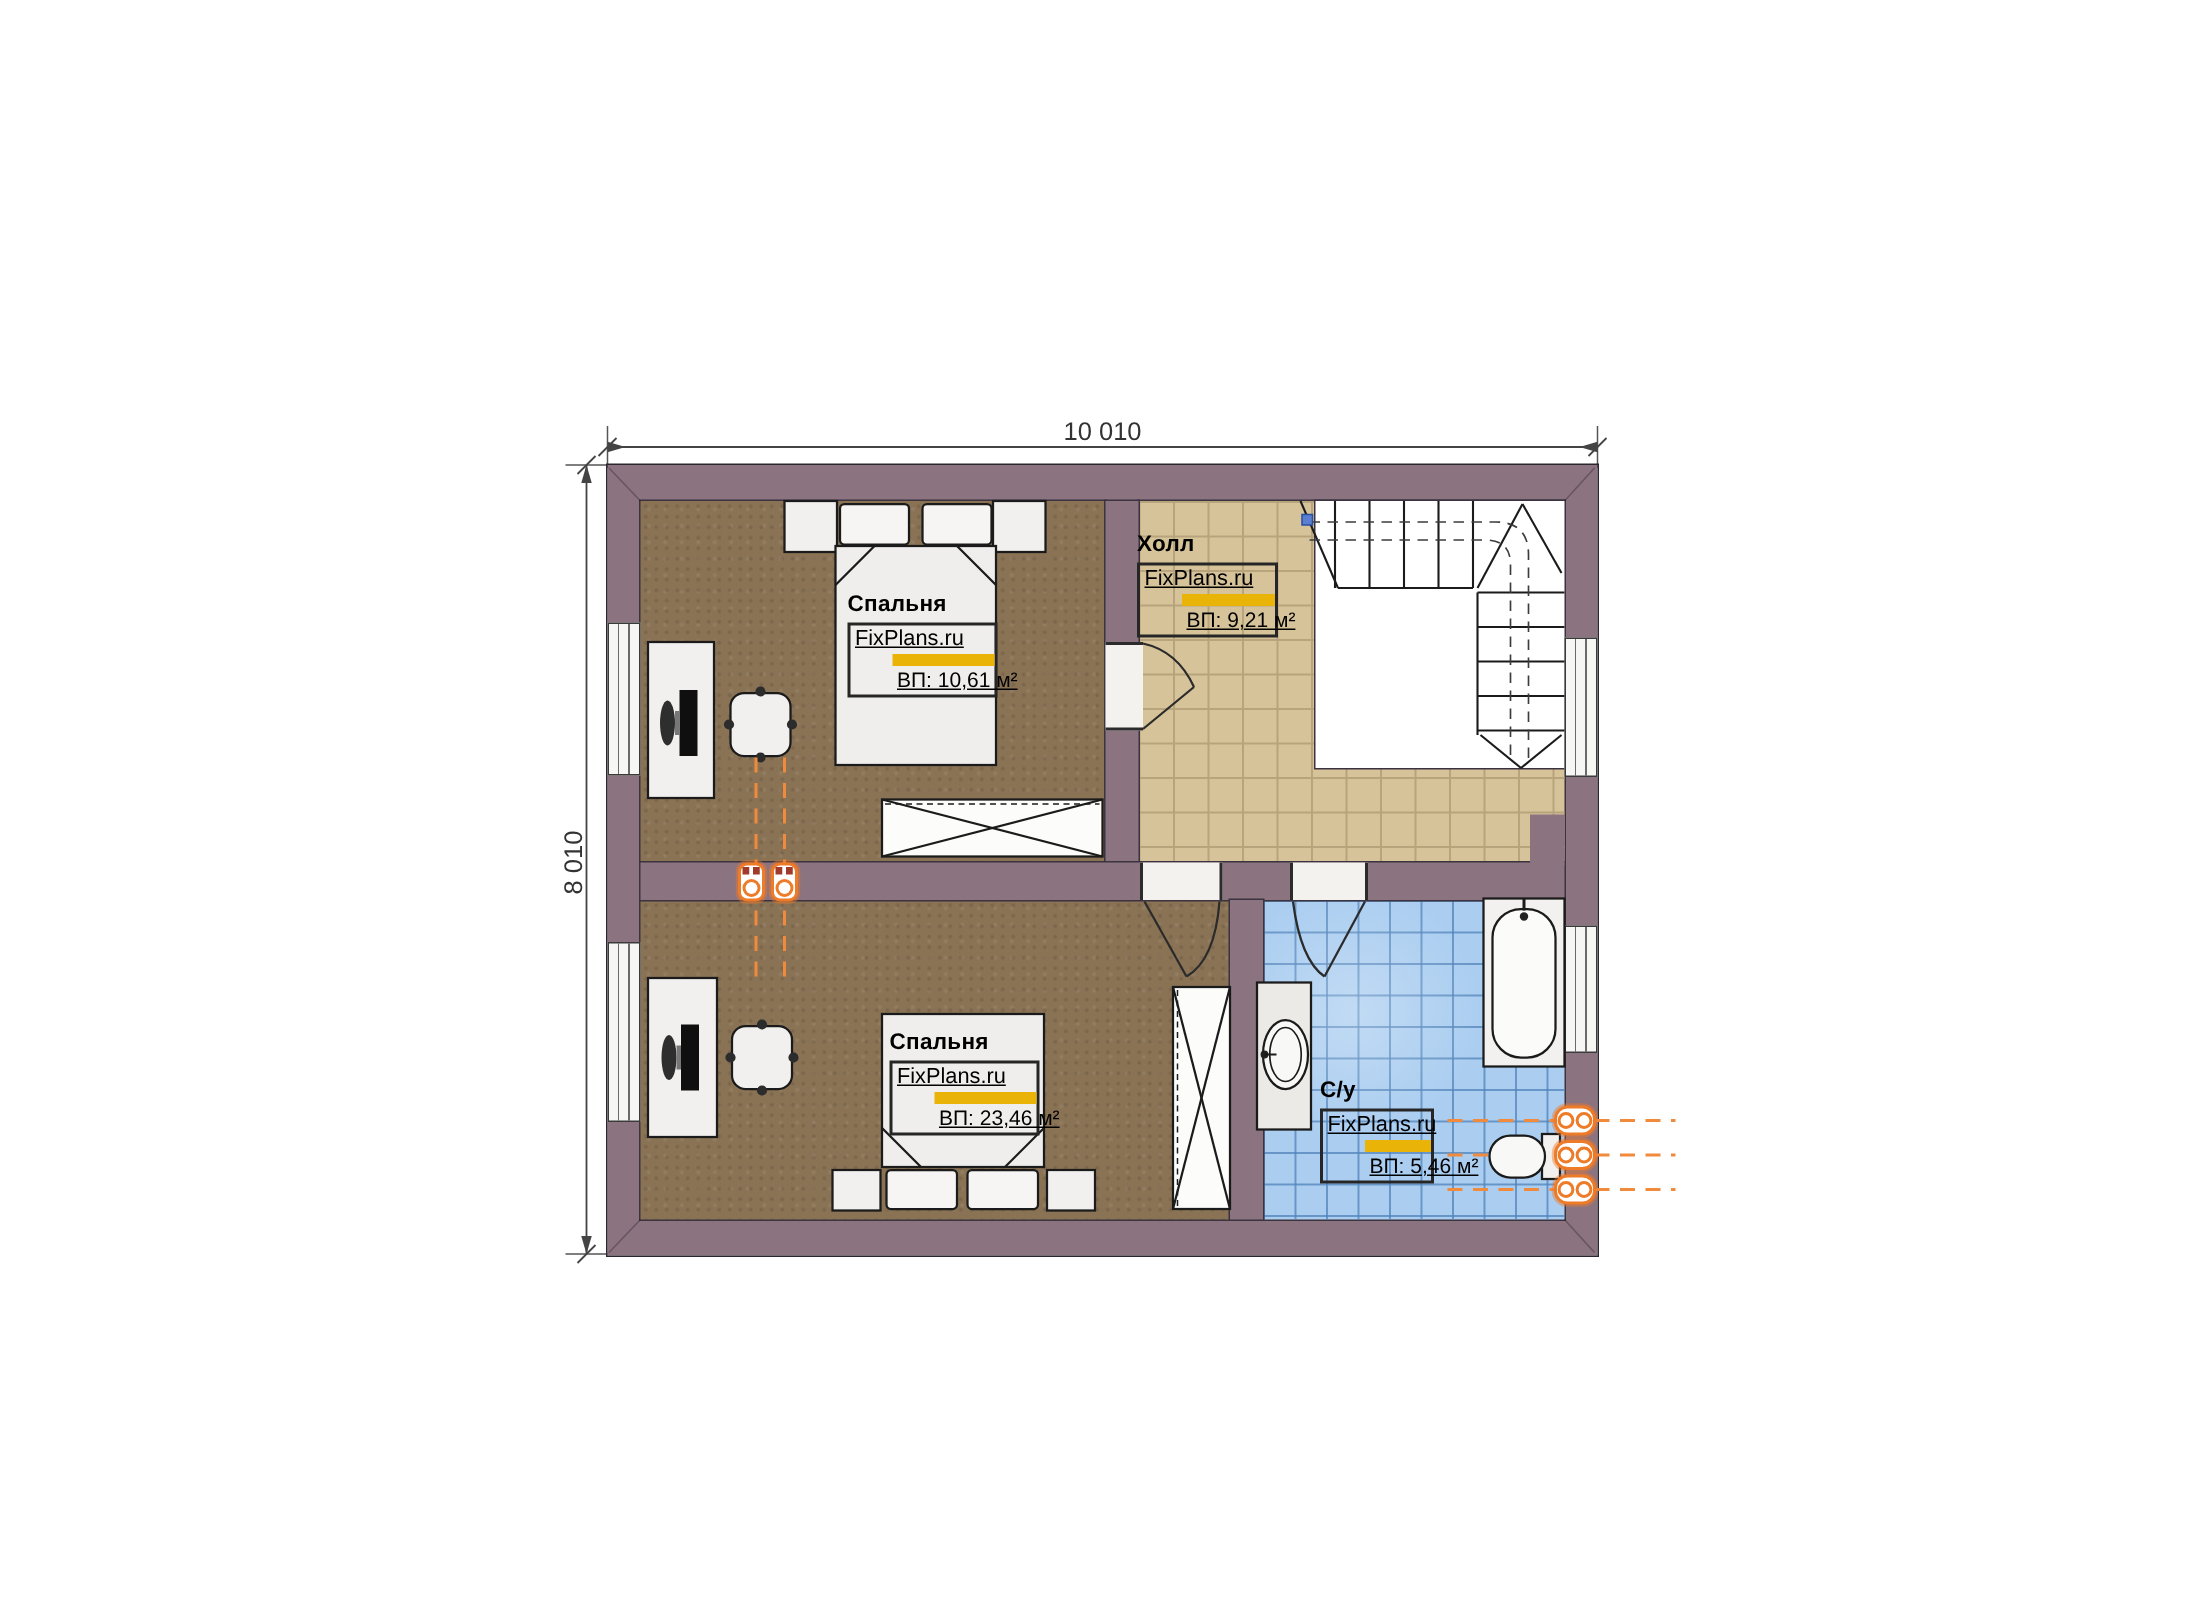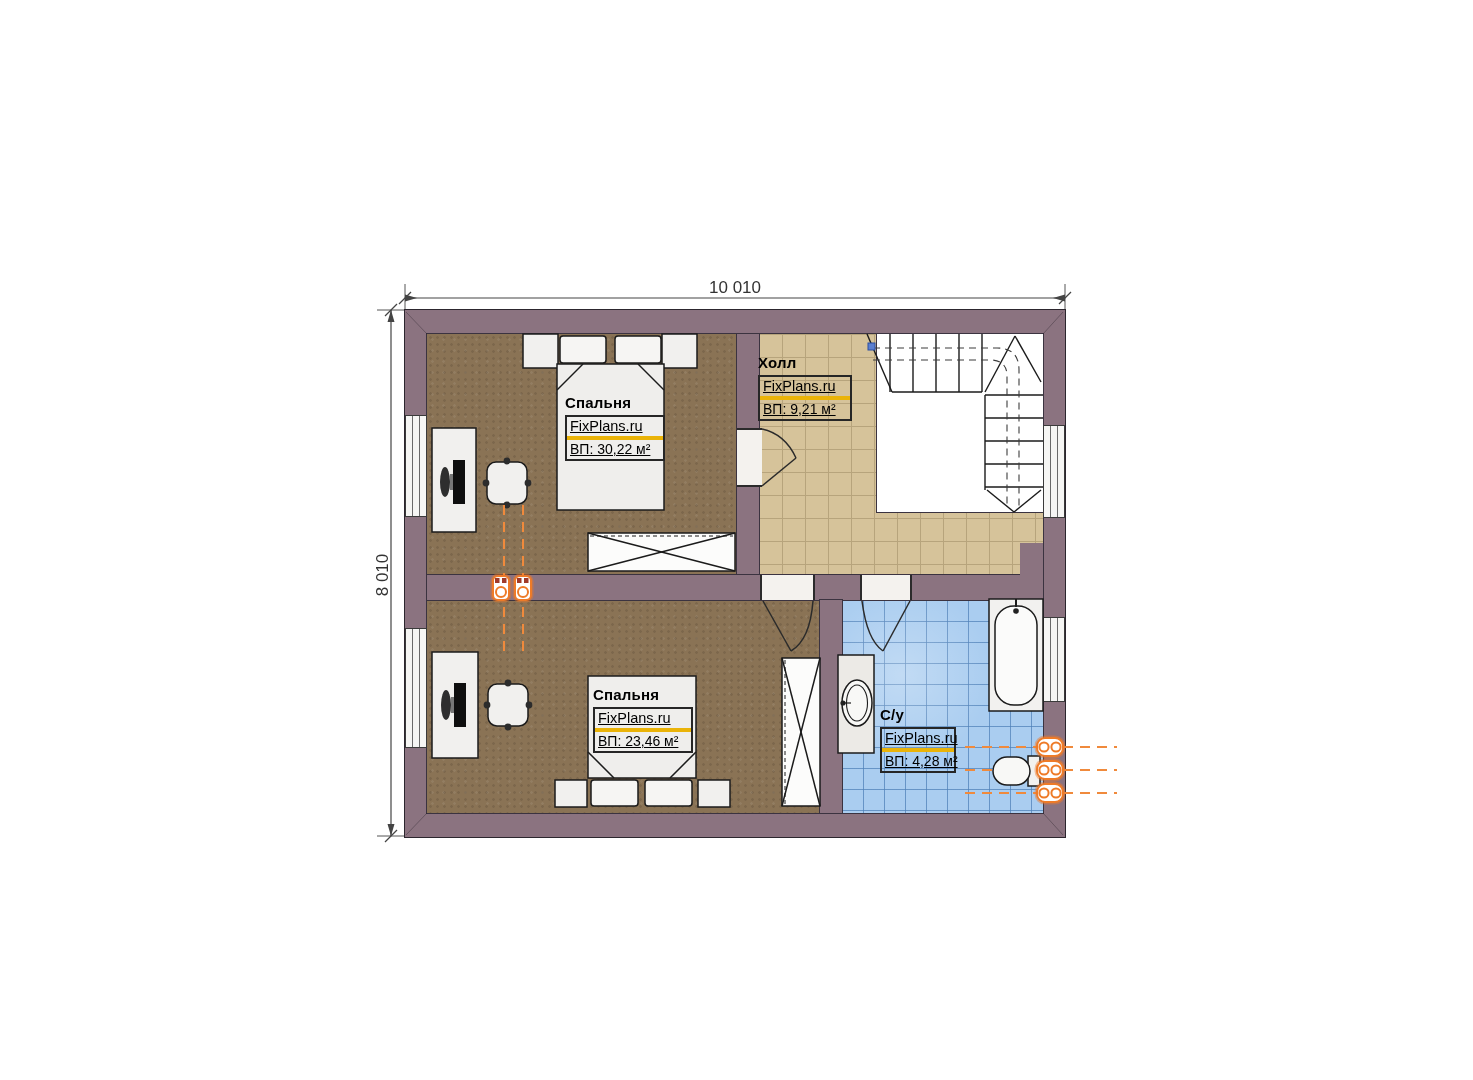--- a/index.html
+++ b/index.html
@@ -32,21 +32,21 @@
   
   .threshold{position:absolute;background:#f4f2ee;border-left:2px solid #2b2b2b;border-right:2px solid #2b2b2b;box-sizing:border-box;}
   .threshold.vert{border-left:none;border-right:none;border-top:2px solid #2b2b2b;border-bottom:2px solid #2b2b2b;}
   
   svg.layer{position:absolute;left:0;top:0;pointer-events:none;}
   
   .room-label{position:absolute;color:#000000;}
   .room-name{font-size:15px;font-weight:bold;line-height:18px;letter-spacing:.2px;}
   .label-box{margin-top:3px;border:2px solid #262626;}
   .label-box .row{font-size:14.5px;line-height:19px;padding:0 3px;white-space:nowrap;text-decoration:underline;}
-  .label-box .row + .row{border-top:4px solid #eab308;font-size:14px;}
+  .label-box .row + .row{border-top:8px solid #eab308;font-size:14px;margin-left:28px;}
   
   .dim-label{position:absolute;font-size:17px;color:#333;text-align:center;width:90px;}
   .dim-label.vert{transform:rotate(-90deg);transform-origin:center center;}
 </style>
 </head>
 <body>
 
 <div class="page">
 
   <svg class="layer" style="left:390px;top:272px;" width="690" height="44" viewBox="0 0 690 44">
@@ -272,42 +272,42 @@
           <circle cx="639" cy="483" r="4.6" fill="#fff" stroke="#ee7b28" stroke-width="2"></circle>
           <circle cx="651" cy="483" r="4.6" fill="#fff" stroke="#ee7b28" stroke-width="2"></circle>
         </g>
       </g>
     </svg>
 
     <div class="room-label" style="left:160px;top:84px;width:100px;">
       <div class="room-name">Спальня</div>
       <div class="label-box">
         <div class="row">FixPlans.ru</div>
-        <div class="row">ВП: 30,22 м²</div>
+        <div class="row">ВП: 10,61 м²</div>
       </div>
     </div>
 
     <div class="room-label" style="left:353px;top:44px;width:94px;">
       <div class="room-name">Холл</div>
       <div class="label-box">
         <div class="row">FixPlans.ru</div>
         <div class="row">ВП: 9,21 м²</div>
       </div>
     </div>
 
     <div class="room-label" style="left:188px;top:376px;width:100px;">
       <div class="room-name">Спальня</div>
       <div class="label-box">
         <div class="row">FixPlans.ru</div>
         <div class="row">ВП: 23,46 м²</div>
       </div>
     </div>
 
-    <div class="room-label" style="left:475px;top:396px;width:76px;">
+    <div class="room-label" style="left:475px;top:408px;width:76px;">
       <div class="room-name">С/у</div>
       <div class="label-box">
         <div class="row">FixPlans.ru</div>
-        <div class="row">ВП: 4,28 м²</div>
+        <div class="row">ВП: 5,46 м²</div>
       </div>
     </div>
 
   </div>
 </div>
 
 </body></html>

